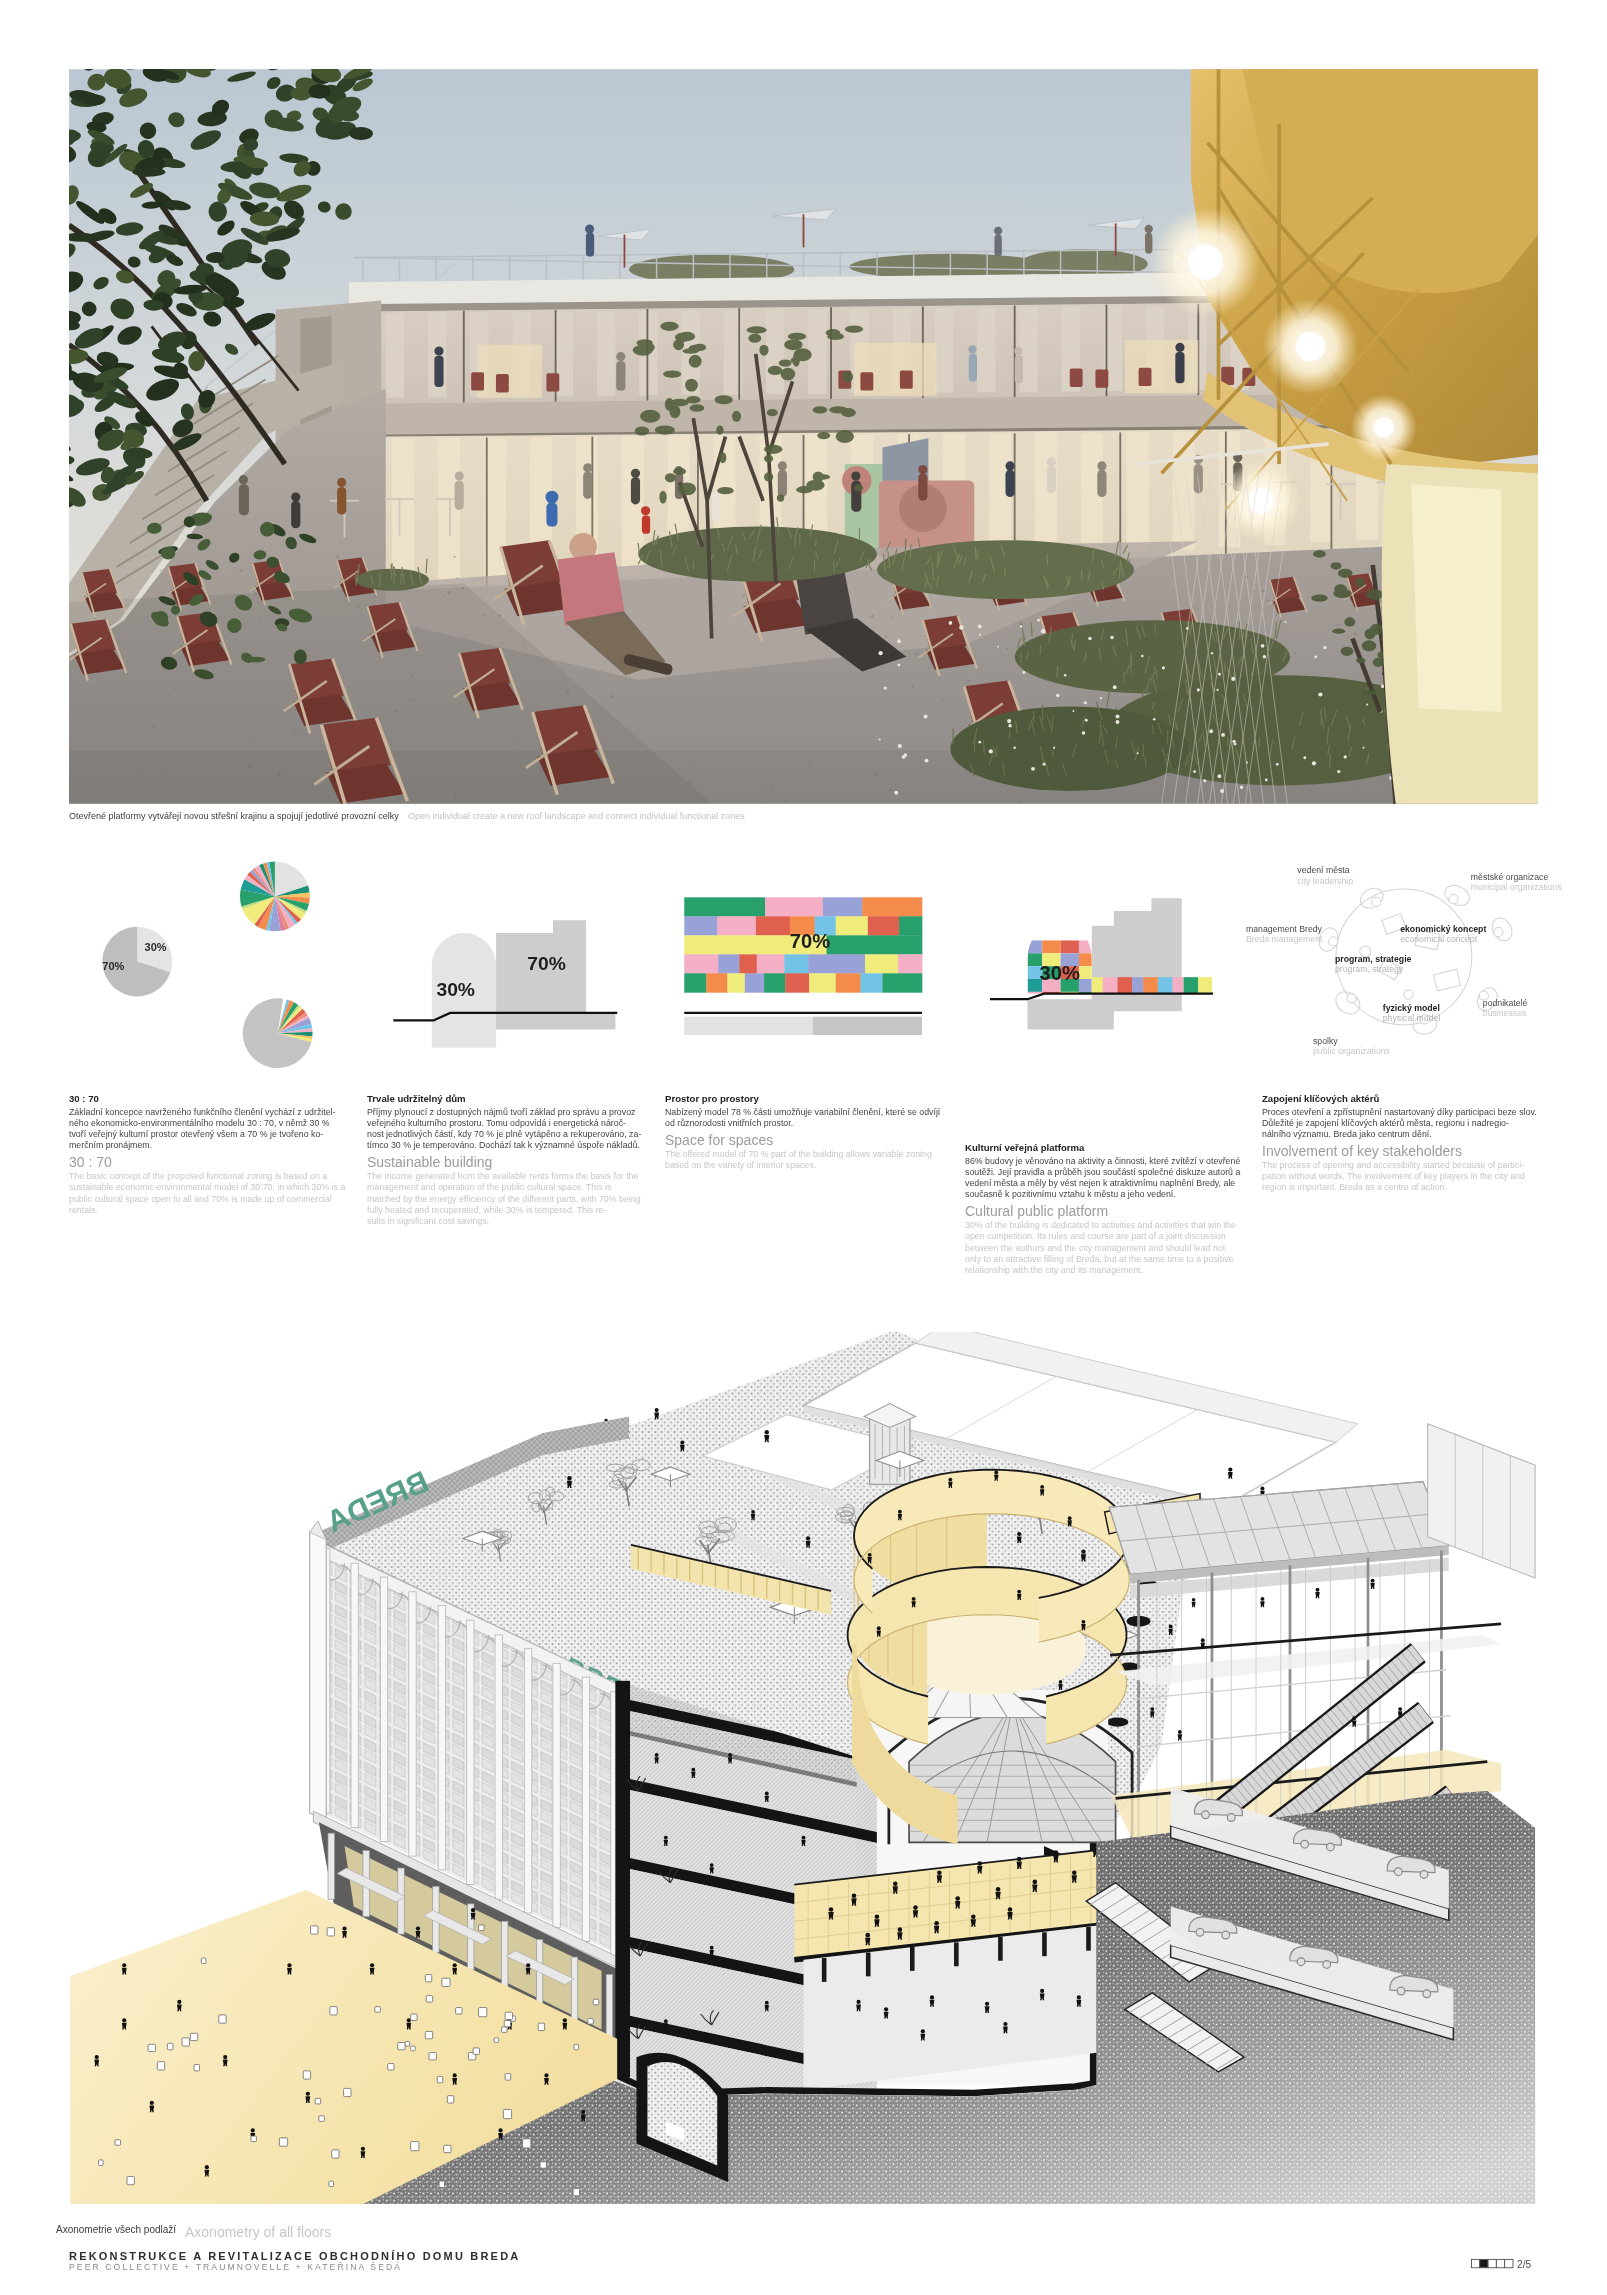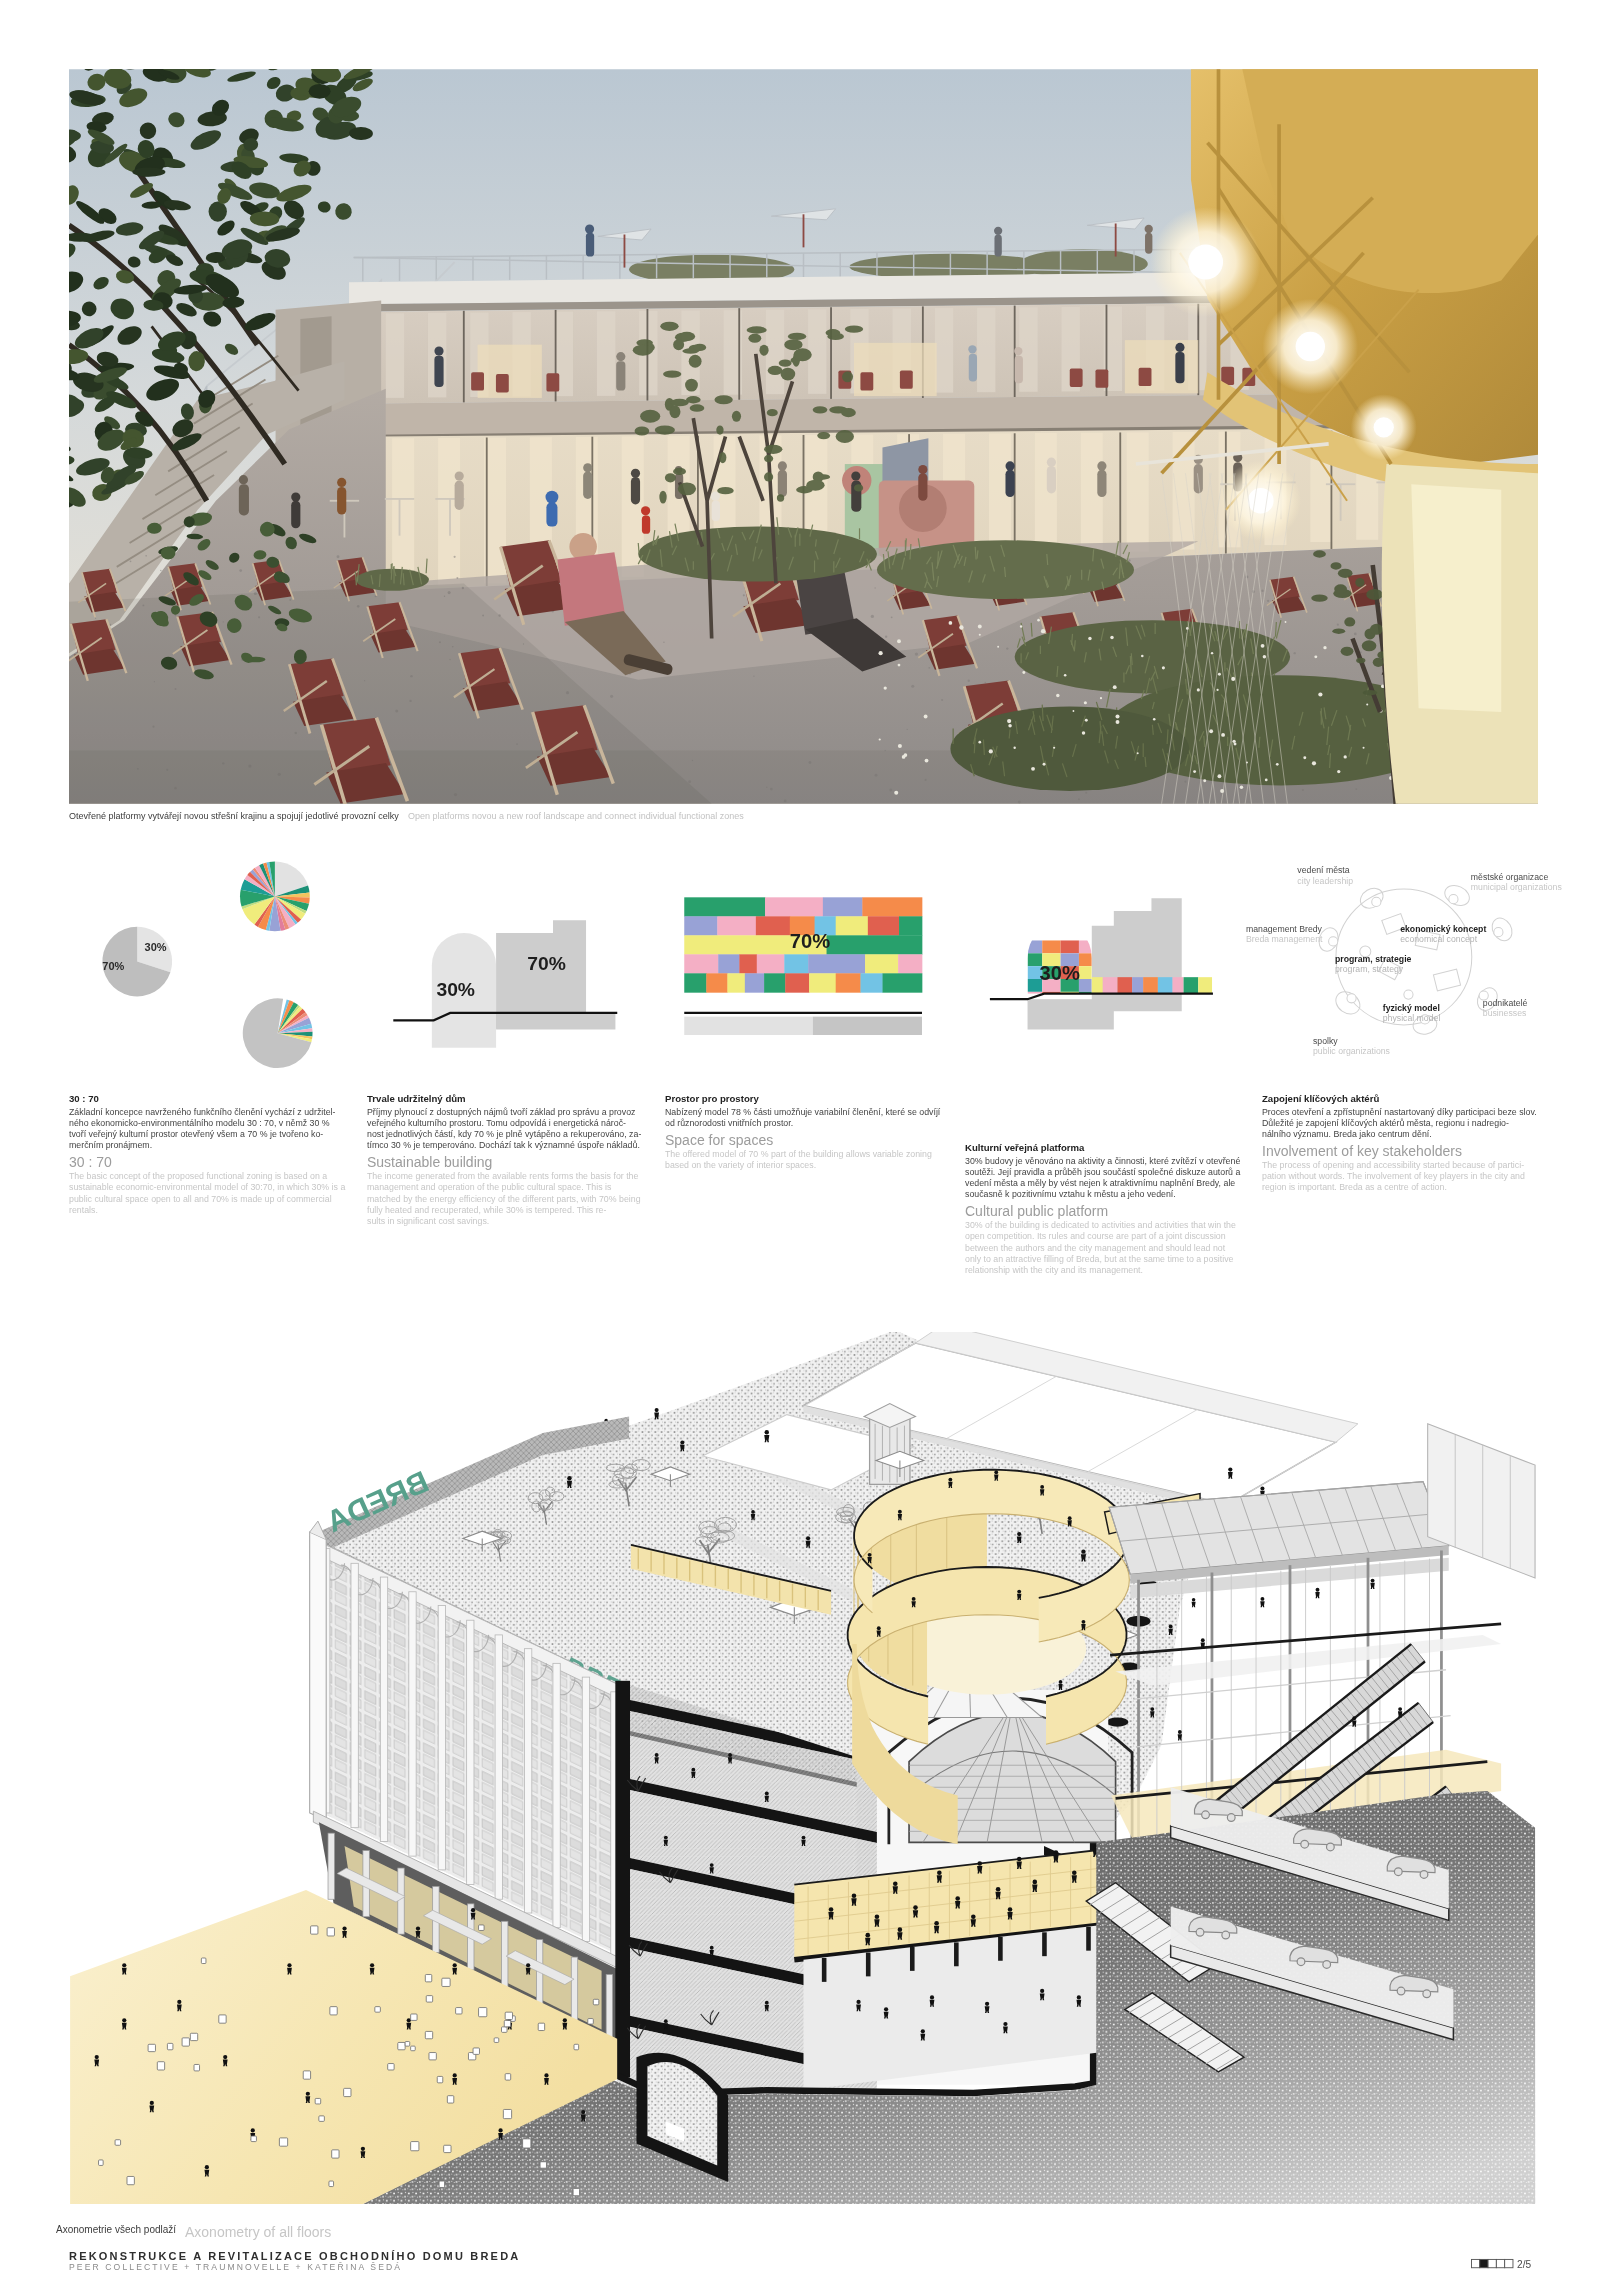--- a/index.html
+++ b/index.html
@@ -1498,21 +1498,21 @@
       <ellipse cx="180" cy="606" rx="8" ry="8" fill="#475d38" transform="rotate(-19 180 606)"></ellipse>
       <ellipse cx="131" cy="493" rx="6" ry="6" fill="#2e4026" transform="rotate(26 131 493)"></ellipse>
       <ellipse cx="232" cy="608" rx="6" ry="4" fill="#475d38" transform="rotate(18 232 608)"></ellipse>
       <ellipse cx="216" cy="501" rx="8" ry="8" fill="#475d38" transform="rotate(19 216 501)"></ellipse>
       <ellipse cx="148" cy="551" rx="8" ry="4" fill="#475d38" transform="rotate(30 148 551)"></ellipse>
     </g>
 </svg>
 
 <div class="abs cap-cz" style="left:69px;top:811px">Otevřené platformy vytvářejí novou střešní krajinu a spojují jedotlivé provozní celky</div>
 
-<div class="abs cap-en" style="left:408px;top:811px">Open platforms novou a new roof landscape and connect individual functional zones</div>
+<div class="abs cap-en" style="left:408px;top:811px">Open individual create a new roof landscape and connect individual functional zones</div>
 
 <svg class="abs" style="left:69px;top:845px" width="1538" height="257" viewBox="0 0 1675 280" id="charts">
 
 <g>
       <path d="M74.0,127.0 L74.00,89.00 A38,38 0 0 1 110.14,138.74 Z" fill="#e4e4e4"></path>
       <path d="M74.0,127.0 L110.14,138.74 A38,38 0 1 1 74.00,89.00 Z" fill="#bebebe"></path>
       <text x="82" y="116" font-size="12" font-weight="bold" fill="#2a2a2a">30%</text>
       <text x="36" y="136" font-size="12" font-weight="bold" fill="#2a2a2a">70%</text>
     </g>
 
@@ -1728,21 +1728,21 @@
   <p class="cz">Nabízený model 78 % části umožňuje variabilní členění, které se odvíjí od různorodosti vnitřních prostor.</p>
 
   <p class="sub">Space for spaces</p>
 
   <p class="en">The offered model of 70 % part of the building allows variable zoning based on the variety of interior spaces.</p>
 </div>
 <div class="col" style="left:965px;top:1142px">
 
   <h3>Kulturní veřejná platforma</h3>
 
-  <p class="cz">30% budovy je věnováno na aktivity a činnosti, které zvítězí v otevřené soutěži. Její pravidla a průběh jsou součástí společné diskuze autorů a vedení města a měly by vést nejen k atraktivnímu naplnění Bredy, ale současně k pozitivnímu vztahu k městu a jeho vedení.</p>
+  <p class="cz">86% budovy je věnováno na aktivity a činnosti, které zvítězí v otevřené soutěži. Její pravidla a průběh jsou součástí společné diskuze autorů a vedení města a měly by vést nejen k atraktivnímu naplnění Bredy, ale současně k pozitivnímu vztahu k městu a jeho vedení.</p>
 
   <p class="sub">Cultural public platform</p>
 
   <p class="en">30% of the building is dedicated to activities and activities that win the open competition. Its rules and course are part of a joint discussion between the authors and the city management and should lead not only to an attractive filling of Breda, but at the same time to a positive relationship with the city and its management.</p>
 </div>
 <div class="col" style="left:1262px;top:1093px">
 
   <h3>Zapojení klíčových aktérů</h3>
 
   <p class="cz">Proces otevření a zpřístupnění nastartovaný díky participaci beze slov. Důležité je zapojení klíčových aktérů města, regionu i nadregio-<br>nálního významu. Breda jako centrum dění.</p>

